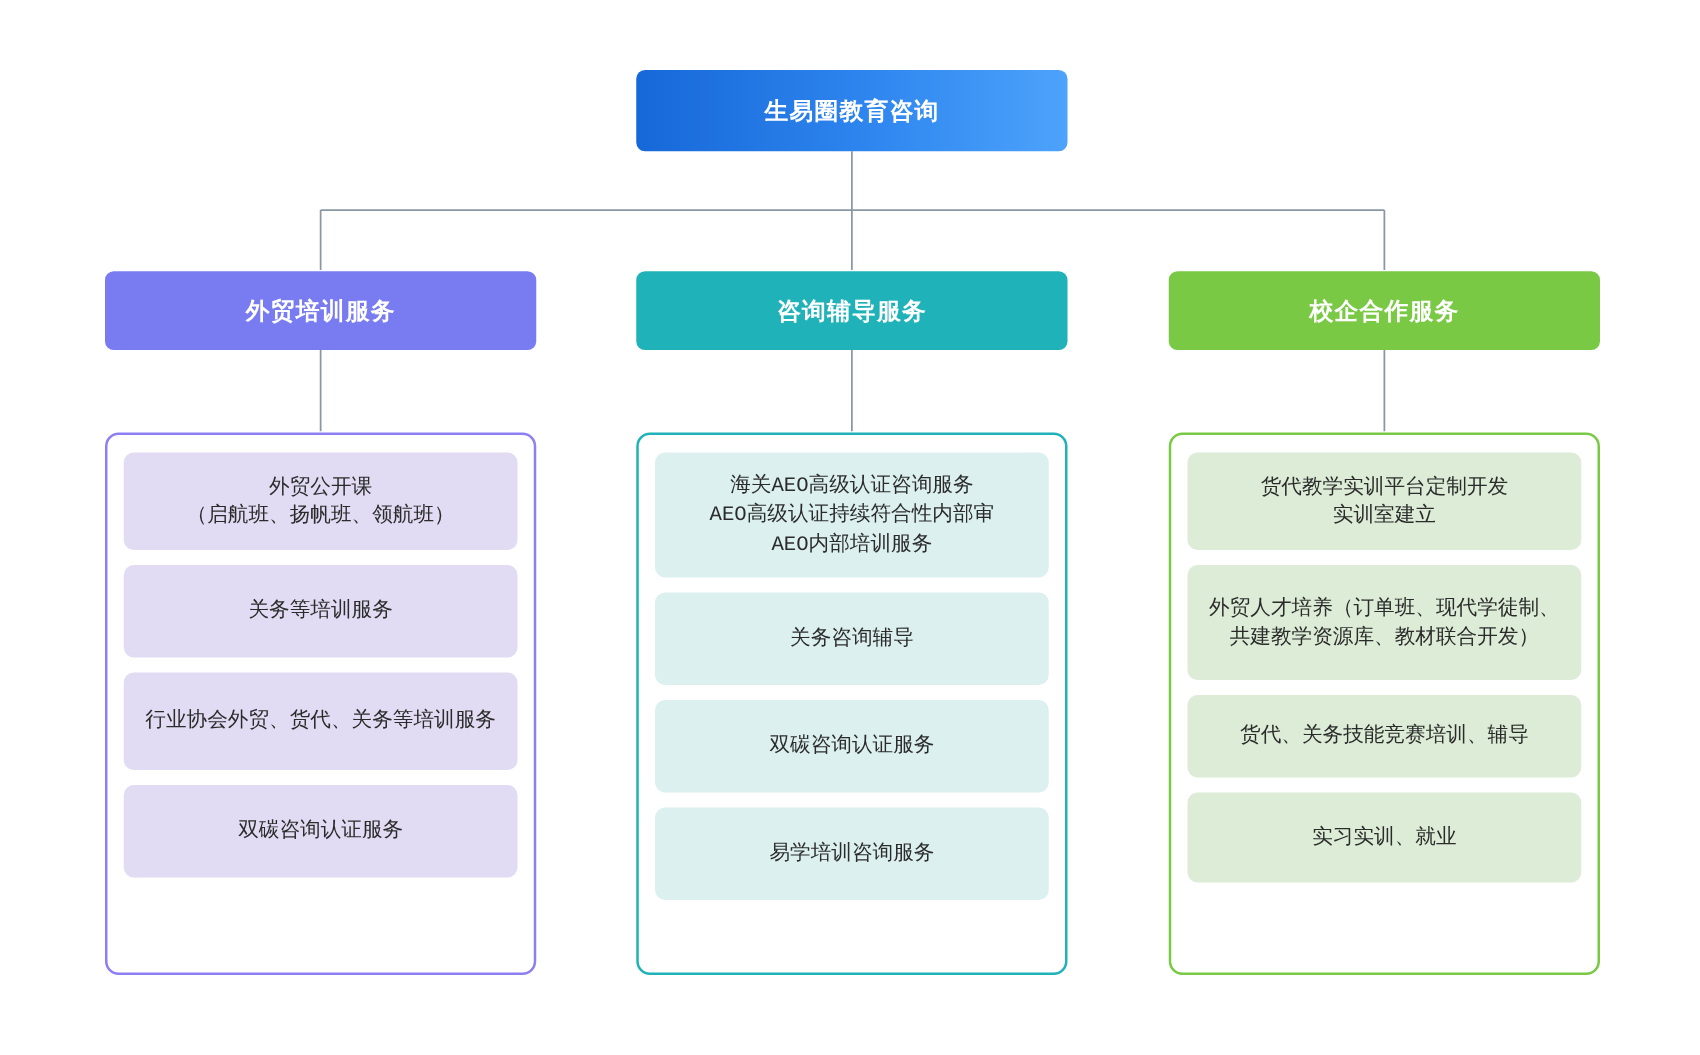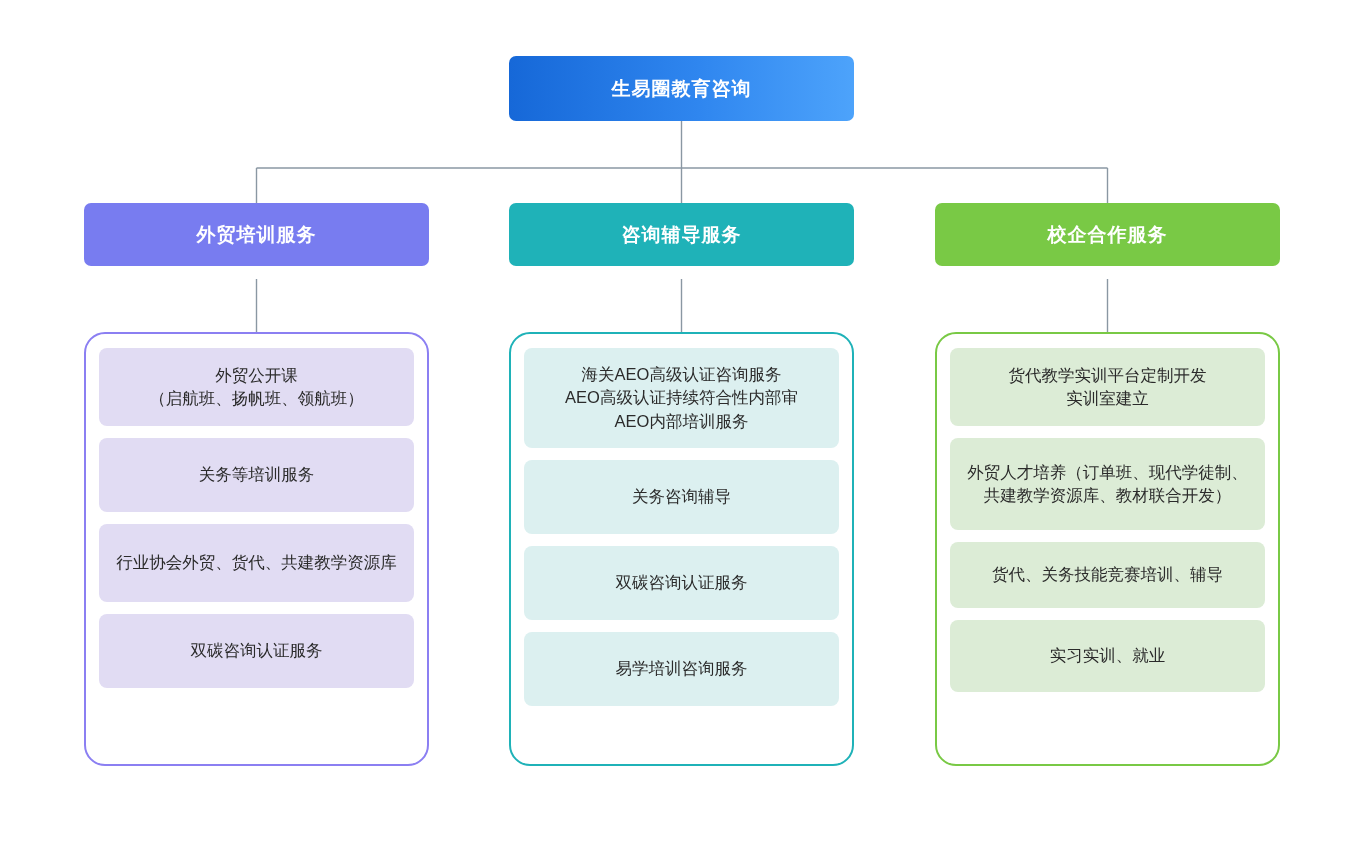--- a/index.html
+++ b/index.html
@@ -40,22 +40,23 @@
     color: #ffffff;
     font-size: 19px;
     font-weight: bold;
     letter-spacing: 1px;
     background: linear-gradient(90deg, #1668d8 0%, #2f86ef 55%, #4da3fb 100%);
   }
 
   
   .column {
     position: absolute;
-    top: 203px;
+    top: 217px;
     width: 345px;
+    font-family: Liberation Mono, monospace;
   }
   .col-0 { left: 84px; }
   .col-1 { left: 509px; }
   .col-2 { left: 935px; }
 
   .branch-header {
     width: 345px;
     height: 63px;
     border-radius: 7px;
     display: flex;
@@ -65,21 +66,21 @@
     font-size: 19px;
     font-weight: bold;
     letter-spacing: 1px;
   }
   .branch-header.purple { background: #787cf0; }
   .branch-header.teal   { background: #1fb2b8; }
   .branch-header.green  { background: #79c945; }
 
   .items-box {
     margin-top: 66px;
-    border-radius: 21px;
+    border-radius: 11px;
     border: 2px solid #cccccc;
     background: #ffffff;
     padding: 14px 13px;
     height: 434px;
     display: flex;
     flex-direction: column;
     justify-content: flex-start;
   }
   .items-box.purple { border-color: #8b7ff2; }
   .items-box.teal   { border-color: #1fb2b8; }
@@ -145,21 +146,21 @@
   </div>
 
   <div class="column col-0">
     <div class="branch-header purple">
       <span>外贸培训服务</span>
     </div>
     <div class="items-box purple">
       <div class="leaf">外贸公开课
 （启航班、扬帆班、领航班）</div>
       <div class="leaf">关务等培训服务</div>
-      <div class="leaf">行业协会外贸、货代、共建教学资源库</div>
+      <div class="leaf">行业协会外贸、货代、关务等培训服务</div>
       <div class="leaf">双碳咨询认证服务</div>
     </div>
   </div>
 
   <div class="column col-1">
     <div class="branch-header teal">
       <span>咨询辅导服务</span>
     </div>
     <div class="items-box teal">
       <div class="leaf">海关AEO高级认证咨询服务

